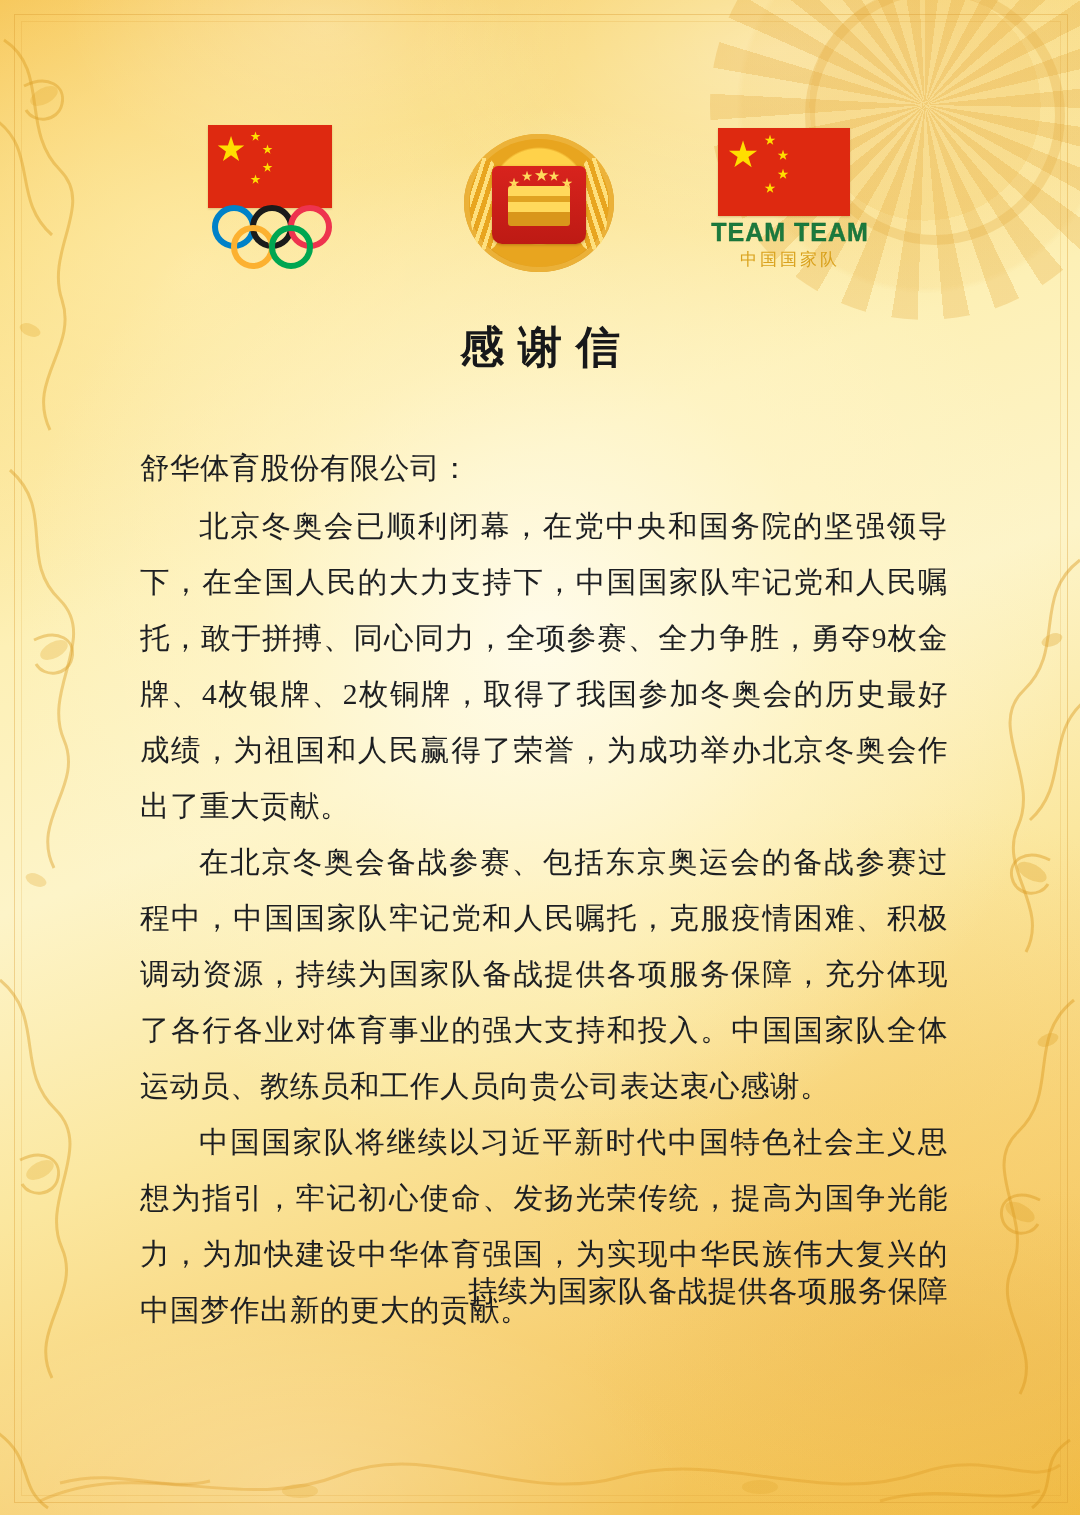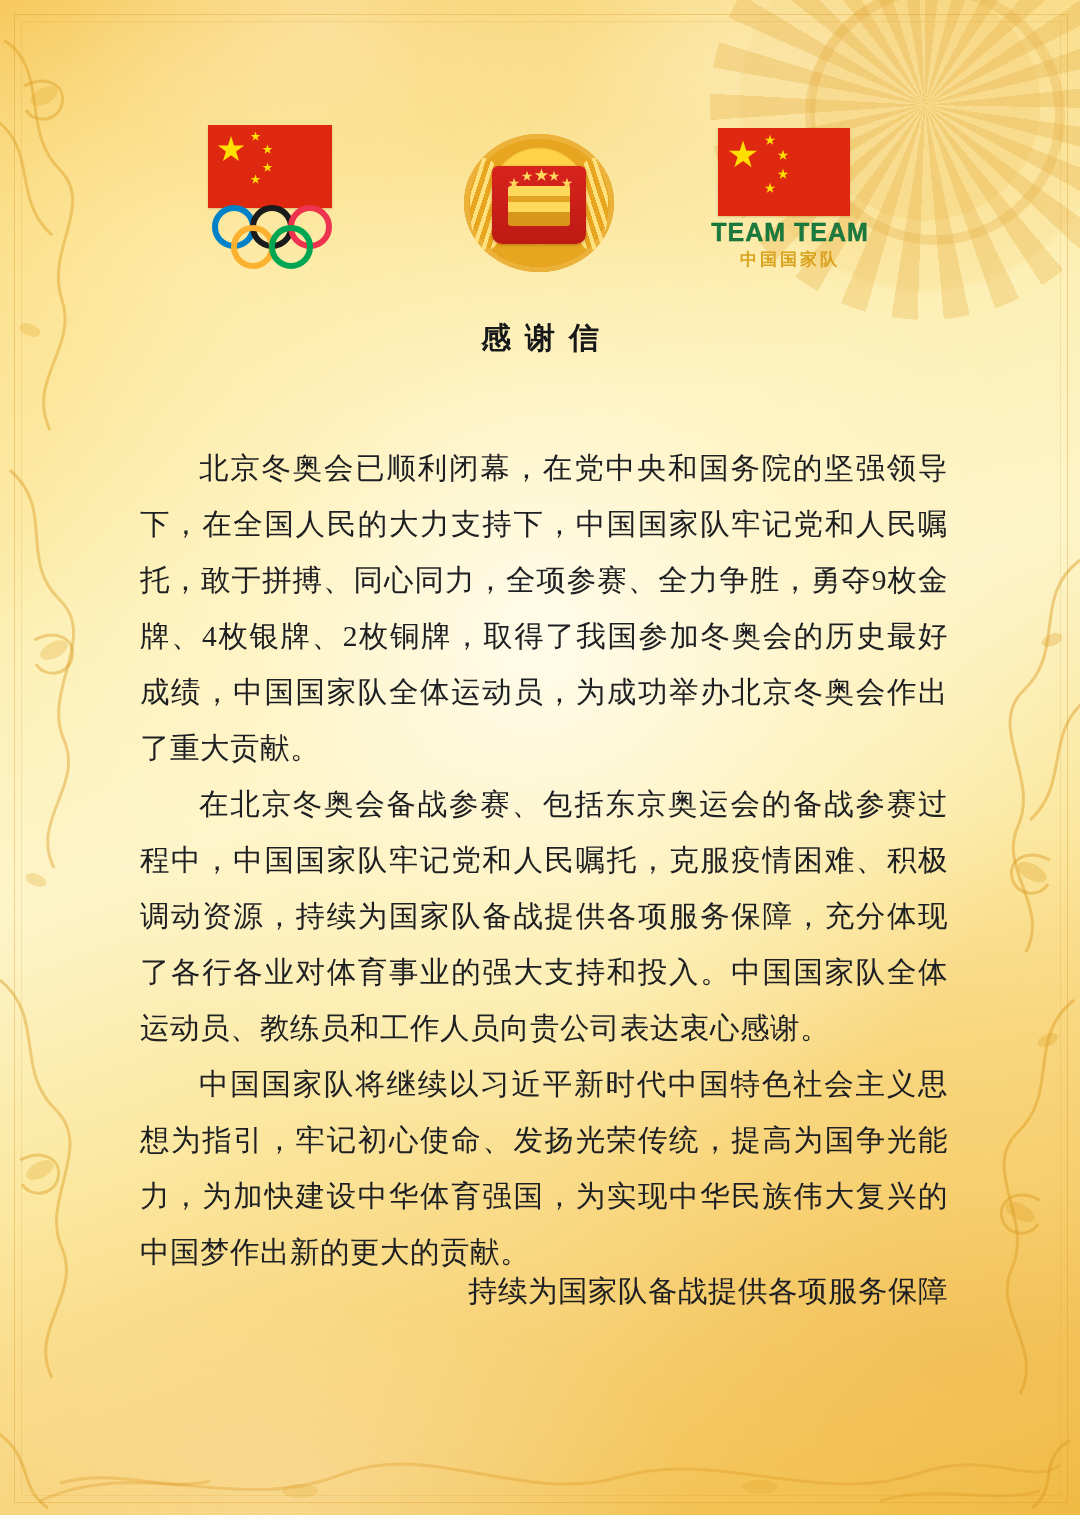--- a/index.html
+++ b/index.html
@@ -199,32 +199,32 @@
     font-weight: 700;
     font-size: 25px;
     letter-spacing: 1px;
     color: #1b7a3d;
     -webkit-text-stroke: 0.4px #156934;
   }
   .teamchina .tc-cn {
     position: absolute; left: 0; top: 120px; width: 180px;
     text-align: center;
     font-size: 17px;
-    font-weight: 700;
+    font-weight: 400;
     letter-spacing: 3px;
     color: #d9a11c;
   }
 
   
   .title {
     position: absolute;
     left: 0; top: 318px;
     width: 1080px;
     text-align: center;
-    font-size: 30px;
+    font-size: 44px;
     font-weight: 700;
     letter-spacing: 14px;
     color: #17181a;
     text-indent: 14px;
   }
 
   
   .letter {
     position: absolute;
     left: 140px;
@@ -354,20 +354,21 @@
       </div>
       <div class="tc-en">TEAM TEAM</div>
       <div class="tc-cn">中国国家队</div>
     </div>
 
   </div>
 
   <div class="title">感谢信</div>
 
   <div class="letter">
-    <p class="para">北京冬奥会已顺利闭幕，在党中央和国务院的坚强领导下，在全国人民的大力支持下，中国国家队牢记党和人民嘱托，敢于拼搏、同心同力，全项参赛、全力争胜，勇夺9枚金牌、4枚银牌、2枚铜牌，取得了我国参加冬奥会的历史最好成绩，中国国家队全体运动员，为成功举办北京冬奥会作出了重大贡献。</p>
+    <p class="salutation">舒华体育股份有限公司：</p>
+    <p class="para">北京冬奥会已顺利闭幕，在党中央和国务院的坚强领导下，在全国人民的大力支持下，中国国家队牢记党和人民嘱托，敢于拼搏、同心同力，全项参赛、全力争胜，勇夺9枚金牌、4枚银牌、2枚铜牌，取得了我国参加冬奥会的历史最好成绩，为祖国和人民赢得了荣誉，为成功举办北京冬奥会作出了重大贡献。</p>
     <p class="para">在北京冬奥会备战参赛、包括东京奥运会的备战参赛过程中，中国国家队牢记党和人民嘱托，克服疫情困难、积极调动资源，持续为国家队备战提供各项服务保障，充分体现了各行各业对体育事业的强大支持和投入。中国国家队全体运动员、教练员和工作人员向贵公司表达衷心感谢。</p>
     <p class="para">中国国家队将继续以习近平新时代中国特色社会主义思想为指引，牢记初心使命、发扬光荣传统，提高为国争光能力，为加快建设中华体育强国，为实现中华民族伟大复兴的中国梦作出新的更大的贡献。</p>
   </div>
 
   <div class="signature">持续为国家队备战提供各项服务保障</div>
 
 </div>
 
 </body></html>

